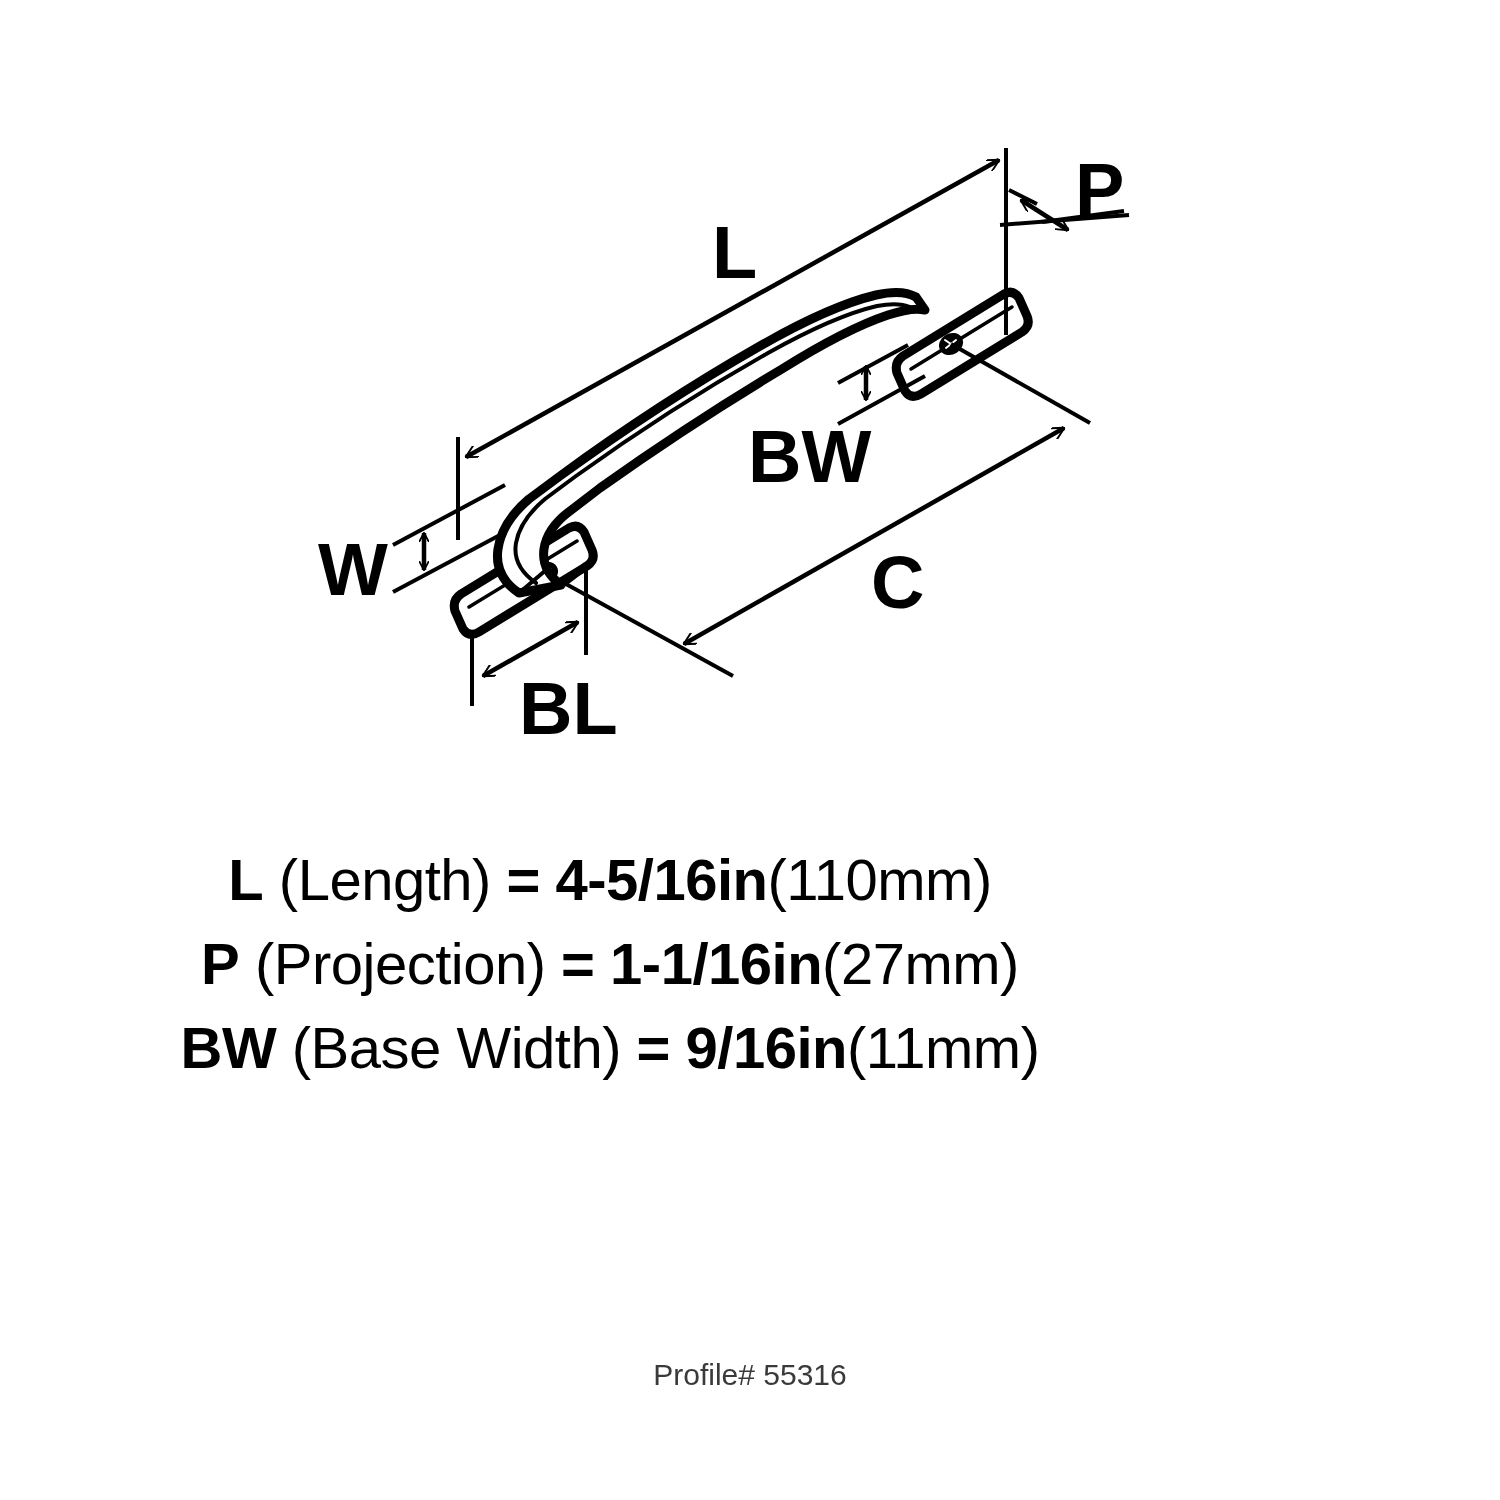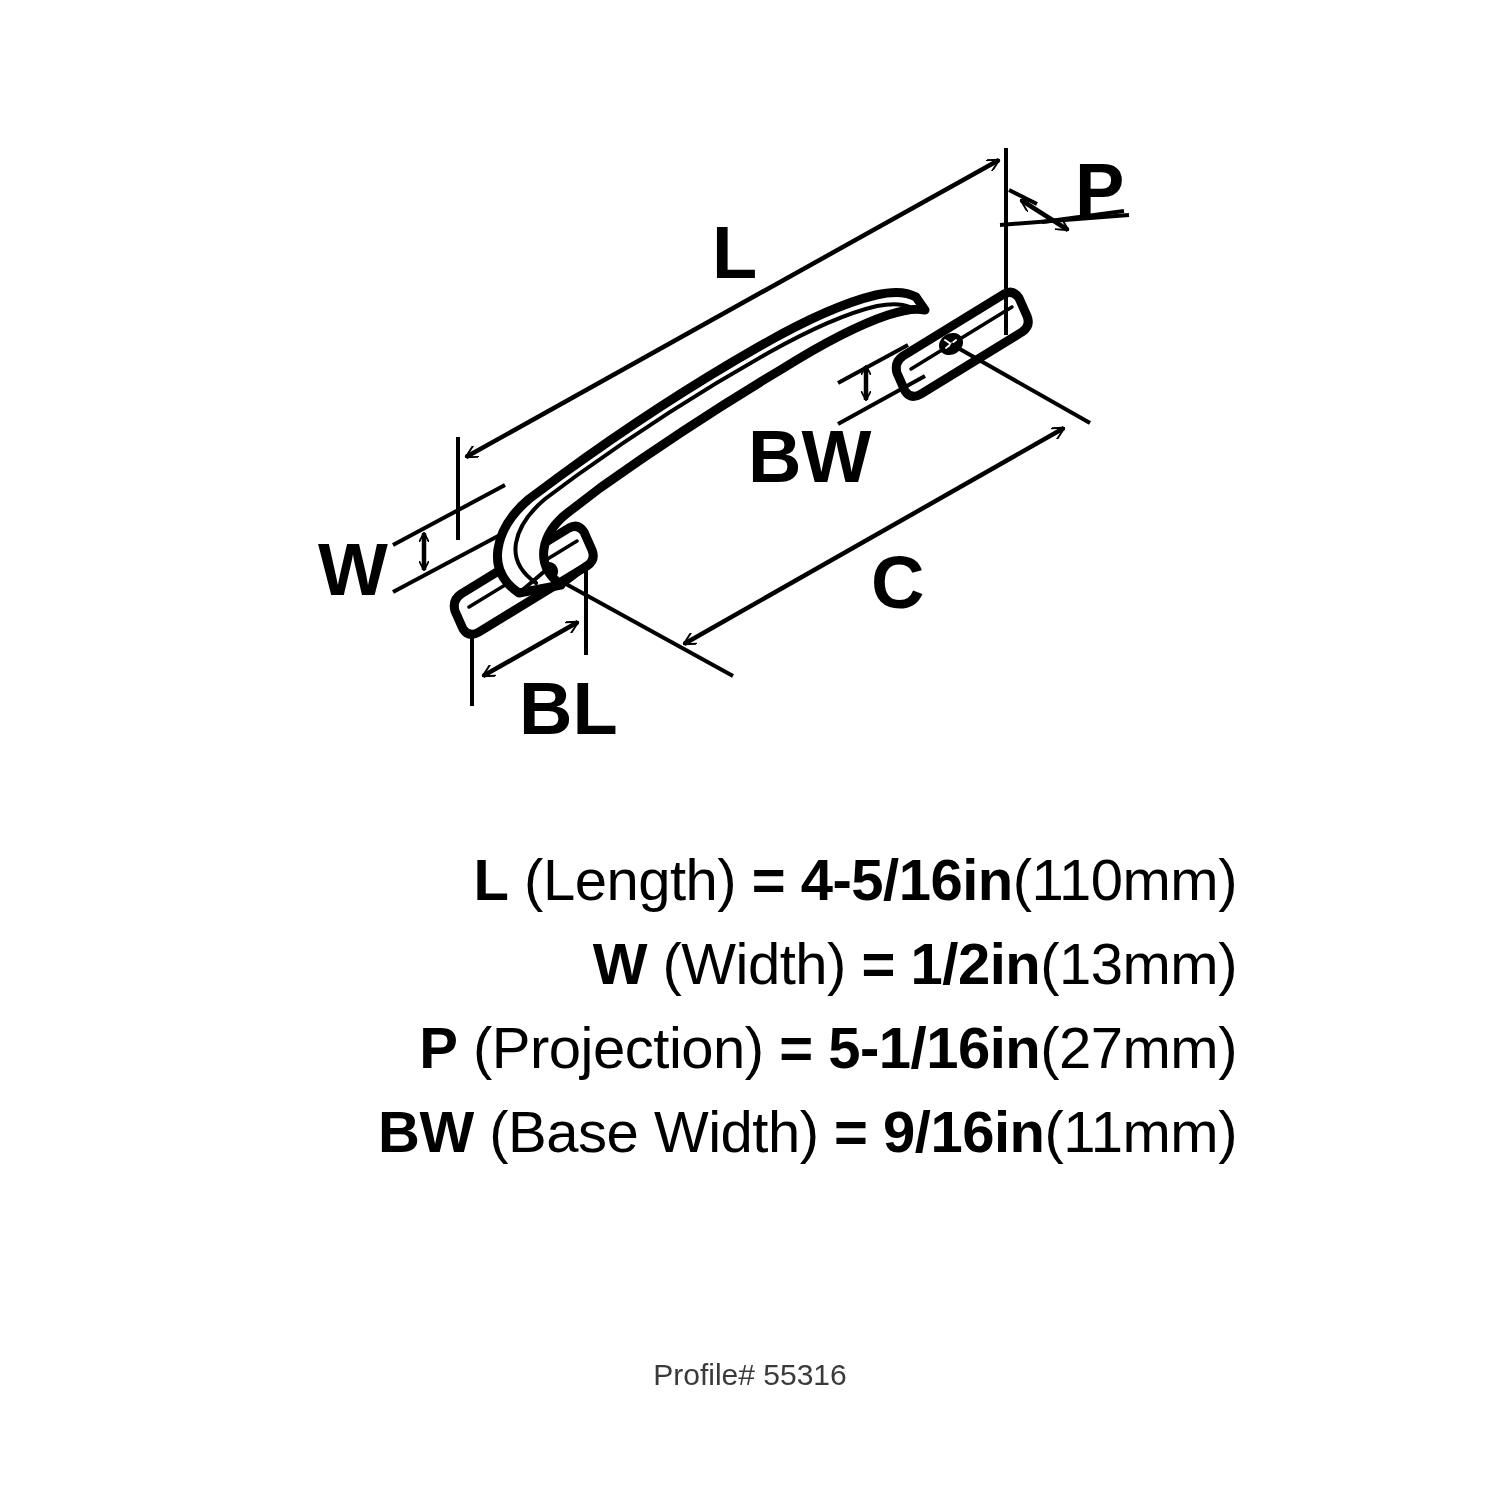--- a/index.html
+++ b/index.html
@@ -36,22 +36,21 @@
   .dim-label {
     font-family: "Liberation Sans", sans-serif;
     font-weight: bold;
     fill: #000000;
   }
   #spec-list {
     position: absolute;
     left: 0;
     top: 838px;
     width: 1220px;
-    text-align: right;
-    margin-left: 17px;
+    text-align: center;
   }
   .spec-line {
     font-family: "Liberation Sans", sans-serif;
     font-size: 58px;
     line-height: 84px;
     white-space: nowrap;
     color: #000000;
     letter-spacing: -0.5px;
   }
   .spec-line .sym {
@@ -237,30 +236,24 @@
   </div>
 
   <div id="spec-list">
     <div class="spec-line">
       <span class="sym">L</span>
       <span class="desc">(Length)</span>
       <span class="eq">=</span>
       <span class="val">4-5/16in</span><span class="metric">(110mm)</span>
     </div>
     <div class="spec-line">
-      <span class="sym">W</span>
-      <span class="desc">(Width)</span>
-      <span class="eq">=</span>
-      <span class="val">1/2in</span><span class="metric">(13mm)</span>
-    </div>
-    <div class="spec-line">
       <span class="sym">P</span>
       <span class="desc">(Projection)</span>
       <span class="eq">=</span>
-      <span class="val">5-1/16in</span><span class="metric">(27mm)</span>
+      <span class="val">1-1/16in</span><span class="metric">(27mm)</span>
     </div>
     <div class="spec-line">
       <span class="sym">BW</span>
       <span class="desc">(Base Width)</span>
       <span class="eq">=</span>
       <span class="val">9/16in</span><span class="metric">(11mm)</span>
     </div>
   </div>
 
   <div id="profile-number">Profile# 55316</div>

